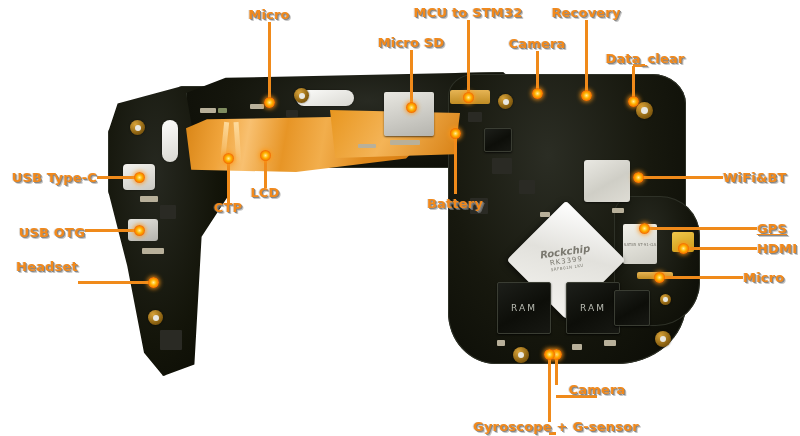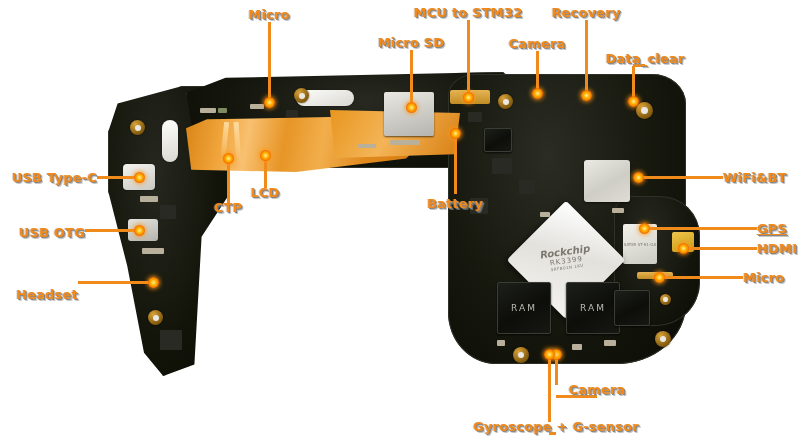--- a/index.html
+++ b/index.html
@@ -326,21 +326,21 @@
       <div class="dot" style="left: 269px; top: 102px;"></div>
       <div class="lbl lbl-c" style="left: 269px; top: 8px;">Micro</div>
       <div class="lead lead-h" style="left: 97px; top: 175.5px; width: 42px;"></div>
       <div class="dot" style="left: 139px; top: 177px;"></div>
       <div class="lbl lbl-r" style="left: 97px; top: 171px;">USB Type-C</div>
       <div class="lead lead-h" style="left: 85px; top: 228.5px; width: 54px;"></div>
       <div class="dot" style="left: 139px; top: 230px;"></div>
       <div class="lbl lbl-r" style="left: 85px; top: 226px;">USB OTG</div>
       <div class="lead lead-h" style="left: 78px; top: 280.5px; width: 75px;"></div>
       <div class="dot" style="left: 153px; top: 282px;"></div>
-      <div class="lbl lbl-r" style="left: 78px; top: 288px;">Headset</div>
+      <div class="lbl lbl-r" style="left: 78px; top: 260px;">Headset</div>
       <div class="lead lead-v" style="left: 226.5px; top: 158px; height: 45px;"></div>
       <div class="dot" style="left: 228px; top: 158px;"></div>
       <div class="lbl lbl-c" style="left: 228px; top: 201px;">CTP</div>
       <div class="lead lead-v" style="left: 263.5px; top: 155px; height: 33px;"></div>
       <div class="dot" style="left: 265px; top: 155px;"></div>
       <div class="lbl lbl-c" style="left: 265px; top: 186px;">LCD</div>
       <div class="lead lead-v" style="left: 409.5px; top: 50px; height: 57px;"></div>
       <div class="dot" style="left: 411px; top: 107px;"></div>
       <div class="lbl lbl-c" style="left: 411px; top: 36px;">Micro SD</div>
       <div class="lead lead-v" style="left: 466.5px; top: 20px; height: 77px;"></div>

